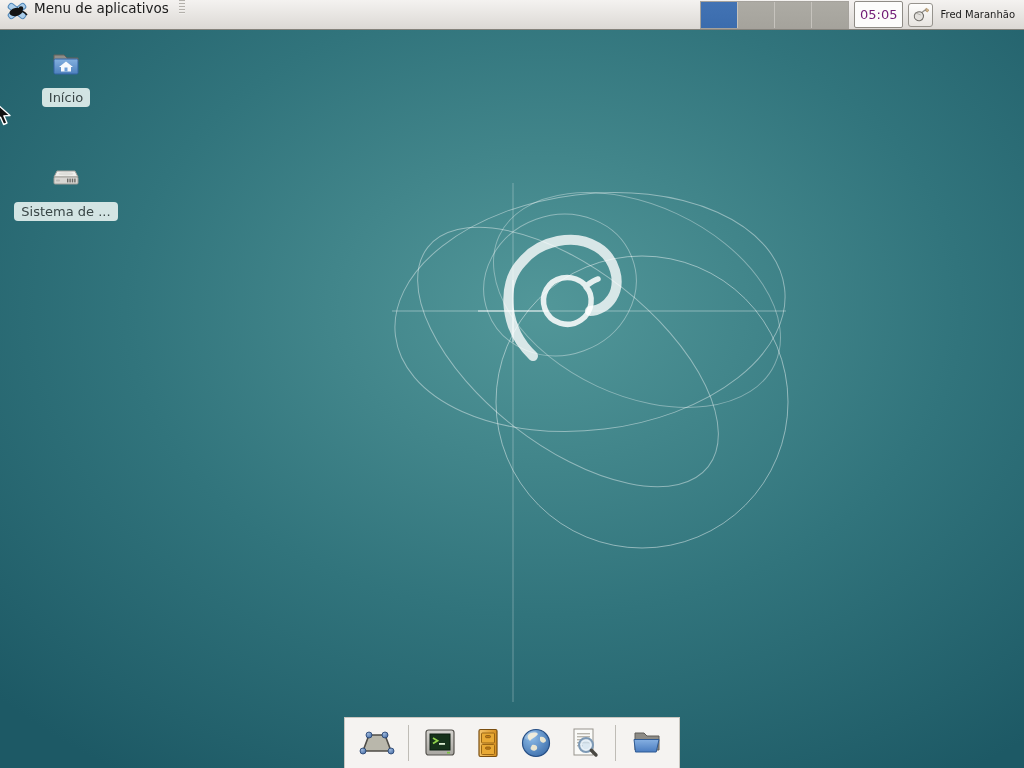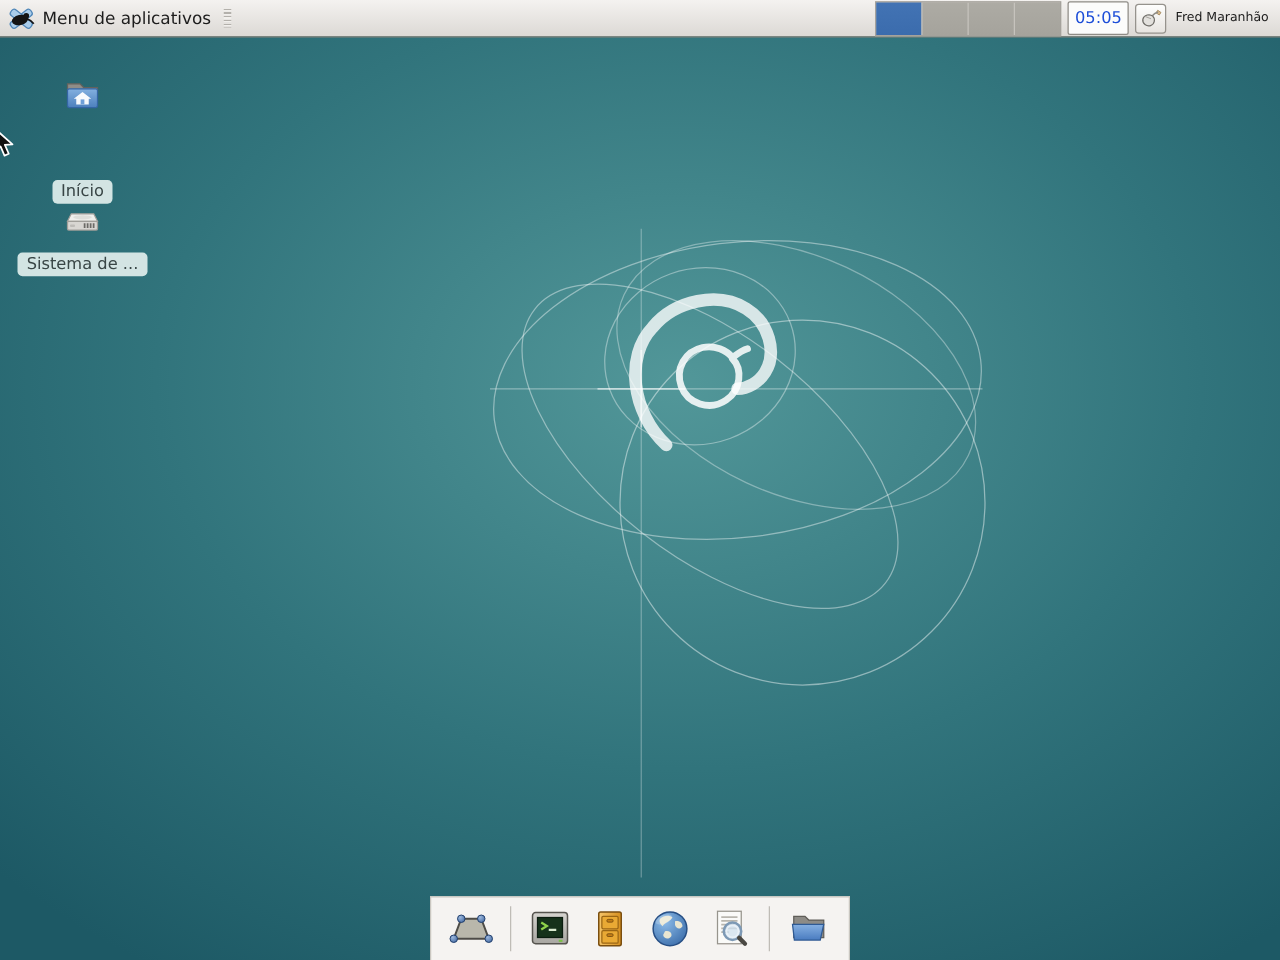--- a/index.html
+++ b/index.html
@@ -9,30 +9,30 @@
       radial-gradient(ellipse 760px 560px at 53% 40%,
         var(--wallpaper-center,#529799) 0%,
         var(--wallpaper-mid,#31747c) 55%,
         var(--wallpaper-edge,#1d5965) 100%);
   }
   
   .panel{position:absolute;top:0;left:0;right:0;height:30px;box-sizing:border-box;
     background:linear-gradient(var(--panel-bg-top,#f4f2f0),var(--panel-bg-bottom,#dcd9d5));
     border-bottom:1px solid var(--panel-border,#84827b);
     display:flex;align-items:center;padding:0 6px;z-index:20;}
-  .panel-left{display:flex;align-items:center;gap:6px;height:100%;}
+  .panel-left{display:flex;align-items:flex-start;gap:6px;height:100%;}
   .panel-right{margin-left:auto;display:flex;align-items:center;gap:5px;height:100%;}
   .menu-label{font-size:13.5px;color:var(--panel-text,#1c1c1c);}
   .grip{width:6px;height:15px;margin-left:4px;
     background-image:repeating-linear-gradient(to bottom,#b3b0ab 0 1px,#f1efec 1px 2px,rgba(0,0,0,0) 2px 3px);}
   .pager{display:flex;gap:1px;background:#c6c3bd;border:1px solid #a5a29c;}
   .ws-cell{width:36px;height:26px;background:linear-gradient(var(--workspace-inactive,#adaba4),#a5a39c);cursor:pointer;}
   .ws-cell.active{background:linear-gradient(#4273b4,var(--workspace-active,#3b6cad));}
   .clock{height:21px;padding:2px 5px;background:#fcfcfb;border:1px solid #8f8c86;border-radius:2px;
-    font-size:13px;display:flex;align-items:center;color:#1d4ed8;}
+    font-size:13px;display:flex;align-items:center;color:#701a75;}
   .mouse-btn{width:25px;height:24px;border:1px solid #96938d;border-radius:3px;
     background:linear-gradient(#fefefd,#e7e4e0);display:flex;align-items:center;justify-content:center;padding:0;}
   .username{font-size:10px;color:var(--panel-text,#1c1c1c);padding:0 3px 0 2px;white-space:nowrap;}
   
   .dicon{position:absolute;width:100px;display:flex;flex-direction:column;align-items:center;cursor:default;}
   .dicon .glyph{width:36px;height:36px;}
   .dicon .dlabel{margin-top:6px;background:var(--label-bg,#dcebe9);opacity:.95;color:var(--label-text,#3a4444);
     font-size:13px;padding:2px 7px;border-radius:4px;white-space:nowrap;}
   
   .dock{position:absolute;bottom:0;left:50%;transform:translateX(-50%);z-index:20;
@@ -100,21 +100,21 @@
           <path d="M14.2 2.2 l2.6 1.8 -1.4 2 -2.6 -1.8 Z" fill="#d9ba8c" stroke="#9a7c4f" stroke-width="0.6"></path>
           <path d="M9.5 7 C 11 5 12.5 4.2 14.5 3.6" stroke="#8e8c86" stroke-width="1.2" fill="none"></path>
           <path d="M3 12.5 C 1 9.5 3 5.5 7 5.8 C 10.8 6.1 12.6 9.2 10.8 12.5 C 9.2 15.4 5 15.4 3 12.5 Z" fill="#e3e1dd" stroke="#6f6d68" stroke-width="1" transform="rotate(-18 7 10)"></path>
           <line x1="4.2" y1="7.2" x2="8.8" y2="9" stroke="#a5a39d" stroke-width="0.8"></line>
         </svg>
       </button>
       <span class="username">Fred Maranhão</span>
     </div>
   </div>
 
-  <div class="dicon" style="left:16px;top:58px;gap:44px;">
+  <div class="dicon" style="left:16px;top:46px;">
     <svg class="glyph" viewBox="0 0 36 36">
       <defs>
           <linearGradient id="gHome" x1="0" y1="0" x2="0" y2="1">
         <stop offset="0" stop-color="#83b0e0"></stop>
             <stop offset="1" stop-color="#4d80bd"></stop>
           </linearGradient>
         </defs>
       <path d="M6 9 h10 l3 3 h11 v4 H6 Z" fill="#8f8d88" stroke="#64625d" stroke-width="1"></path>
       <rect x="6" y="13" width="24" height="15" rx="1.4" fill="url(#gHome)" stroke="#3465a4" stroke-width="1"></rect>
       <path d="M18 15.5 L25 21 H23 V25.5 H13 V21 H11 Z" fill="#ffffff" opacity="0.95"></path>

